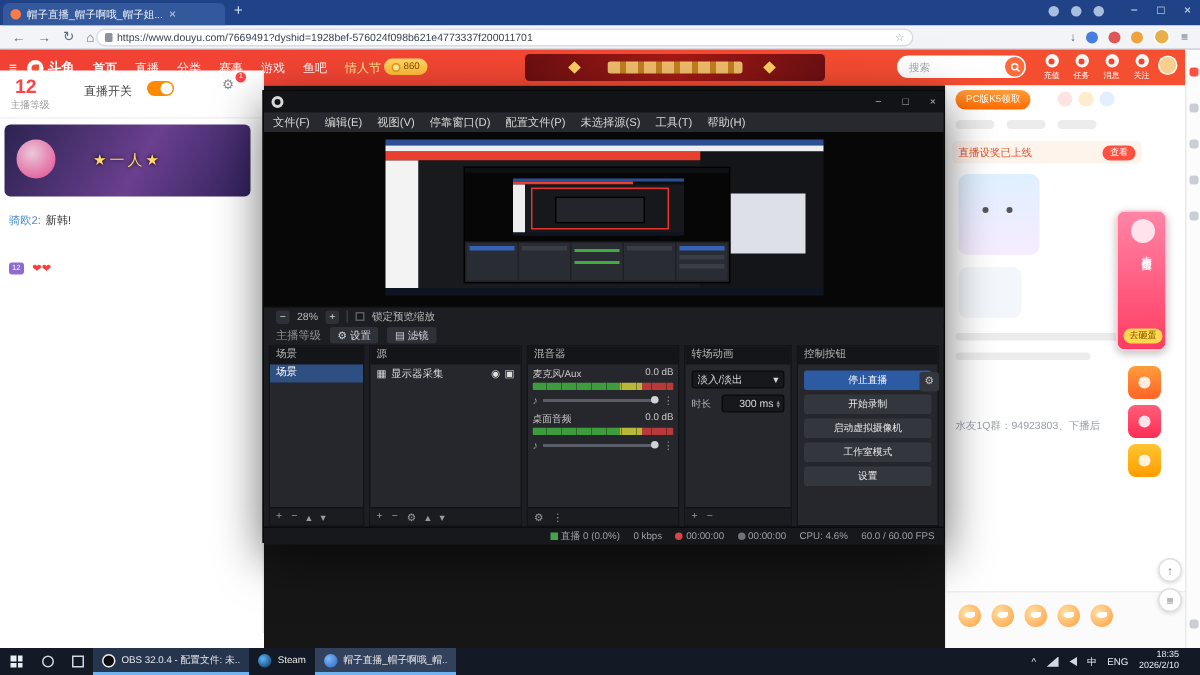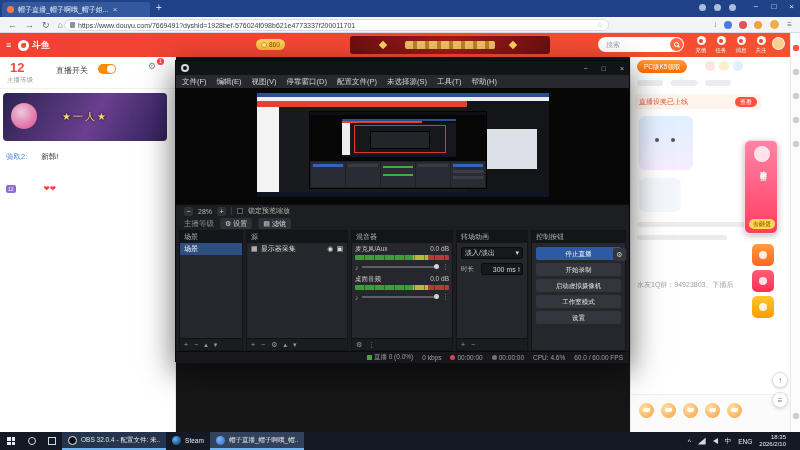--- a/index.html
+++ b/index.html
@@ -46,33 +46,33 @@
 .search-btn{position:absolute;right:1px;top:1px;width:13px;height:13px;border-radius:50%;background:#ff6a3c;display:flex;align-items:center;justify-content:center}
 .mag{width:5px;height:5px;border:1.2px solid #fff;border-radius:50%;position:relative}
 .mag::after{content:"";position:absolute;width:3px;height:1.2px;background:#fff;transform:rotate(45deg);right:-2px;bottom:-1px}
 .hdr-stack{position:absolute;top:3px;width:18px;display:flex;flex-direction:column;align-items:center;gap:1px}
 .hdr-stack .cir{width:9px;height:9px;border-radius:50%;background:rgba(255,255,255,.95);position:relative}
 .hdr-stack .cir::after{content:"";position:absolute;left:2.5px;top:2.5px;width:4px;height:4px;border-radius:50%;background:#f1442f}
 .hdr-stack em{font-style:normal;font-size:6px;color:#fff;transform:scale(.9)}
 .dy-avatar{position:absolute;left:772px;top:4px;width:13px;height:13px;border-radius:50%;background:#f7cf8f;border:1px solid rgba(255,255,255,.8)}
 
 
-.dy-side{position:absolute;left:0;top:57px;width:176px;height:375px;background:#fff;border-right:1px solid #ececec}
+.dy-side{position:absolute;left:0;top:47px;width:176px;height:375px;background:#fff;border-right:1px solid #ececec}
 .lvl-num{position:absolute;left:10px;top:3px;font-size:13px;font-weight:bold;color:#ff4343}
 .lvl-label{position:absolute;left:7px;top:19px;font-size:6.5px;color:#999}
 .switch-label{position:absolute;left:56px;top:8px;font-size:8px;color:#444}
 .toggle{position:absolute;left:98px;top:7px;width:18px;height:10px;border-radius:5px;background:#ff8a00}
 .toggle::after{content:"";position:absolute;right:1px;top:1px;width:8px;height:8px;border-radius:50%;background:#fff}
 .side-gear{position:absolute;left:148px;top:4px;font-size:9px;color:#8a8a8a}
 .gear-badge{position:absolute;left:157px;top:1px;min-width:7px;height:7px;border-radius:4px;background:#ff4343;color:#fff;font-size:5px;text-align:center;line-height:7px;padding:0 1px}
 .side-div{position:absolute;left:0;top:31px;width:176px;height:1px;background:#f2f2f2}
 .side-banner{position:absolute;left:3px;top:36px;width:164px;height:48px;border-radius:4px;background:linear-gradient(120deg,#2b2350,#6a3f8f 55%,#30225a);overflow:hidden;display:flex;align-items:center;justify-content:center}
 .side-banner .girl{position:absolute;left:8px;top:10px;width:26px;height:26px;border-radius:50%;background:radial-gradient(circle at 40% 35%,#ffd9e8,#f04a90);opacity:.9}
 .side-banner .gold{color:#ffd76a;font-size:10px;letter-spacing:2px;text-shadow:0 0 3px #000}
-.chat-line{position:absolute;left:6px;display:flex;align-items:center;gap:14px;font-size:7.5px;width:165px}
+.chat-line{position:absolute;left:6px;display:flex;align-items:center;gap:3px;font-size:7.5px;width:165px}
 .chip{height:8px;border-radius:2px;color:#fff;font-size:5px;line-height:8px;padding:0 2px}
 .chip.orange{background:#ff9d2b}
 .chip.blue{background:#4a90d9}
 .chip.purple{background:#8f6ad1}
 .u-blue{color:#4a90d9}
 .u-orange{color:#ff7700}
 .msg{color:#333}
 .msg.hearts{color:#ff3b3b}
 
 
@@ -239,20 +239,29 @@
       <span style="color:#5f6b7a;font-size:8px">≡</span>
     </div>
   </div>
 
   <div class="dy-header">
     <span class="dy-burger">≡</span>
     <div class="dy-logo">
       <span class="fish"></span>
       <b>斗鱼</b>
     </div>
+    <div class="dy-nav">
+      <span>首页</span>
+      <span>直播</span>
+      <span>分类</span>
+      <span>赛事</span>
+      <span>游戏</span>
+      <span>鱼吧</span>
+      <span class="special">情人节</span>
+    </div>
     <div class="coin-badge">
       <span class="coin"></span>
       <span>860</span>
     </div>
     <div class="promo-banner">
       <i class="orn" style="left:30px"></i>
       <i class="bar"></i>
       <i class="orn" style="left:160px"></i>
     </div>
     <div class="dy-search">

